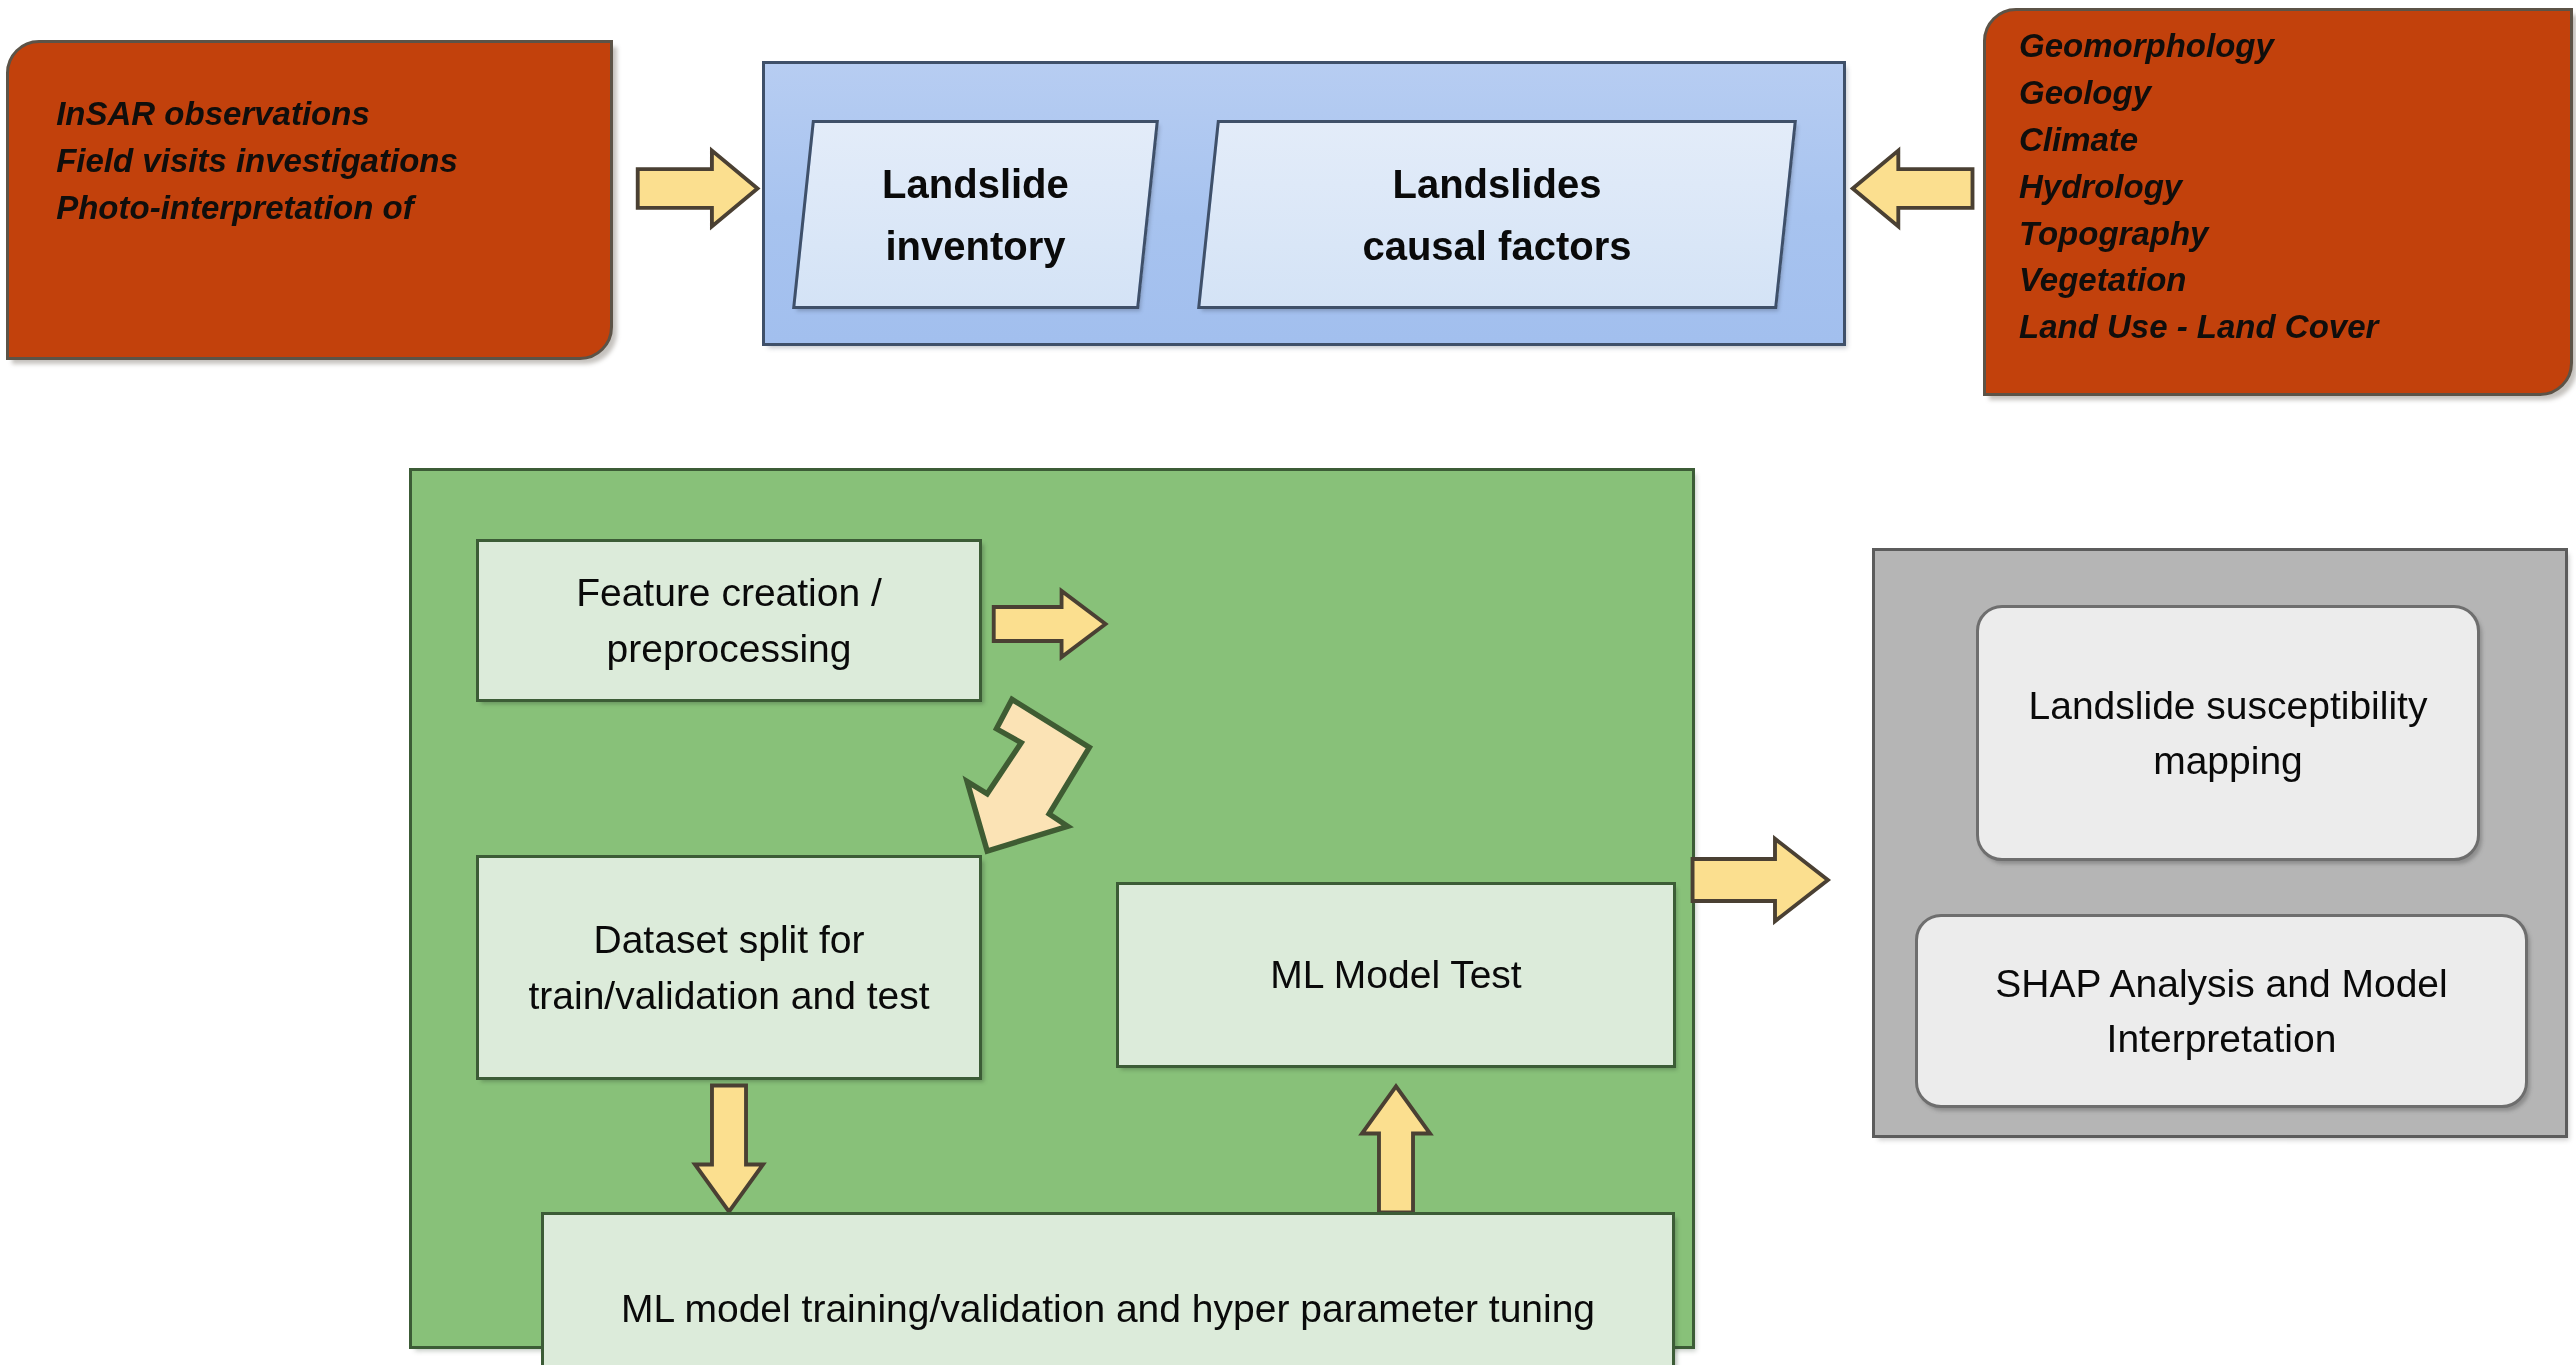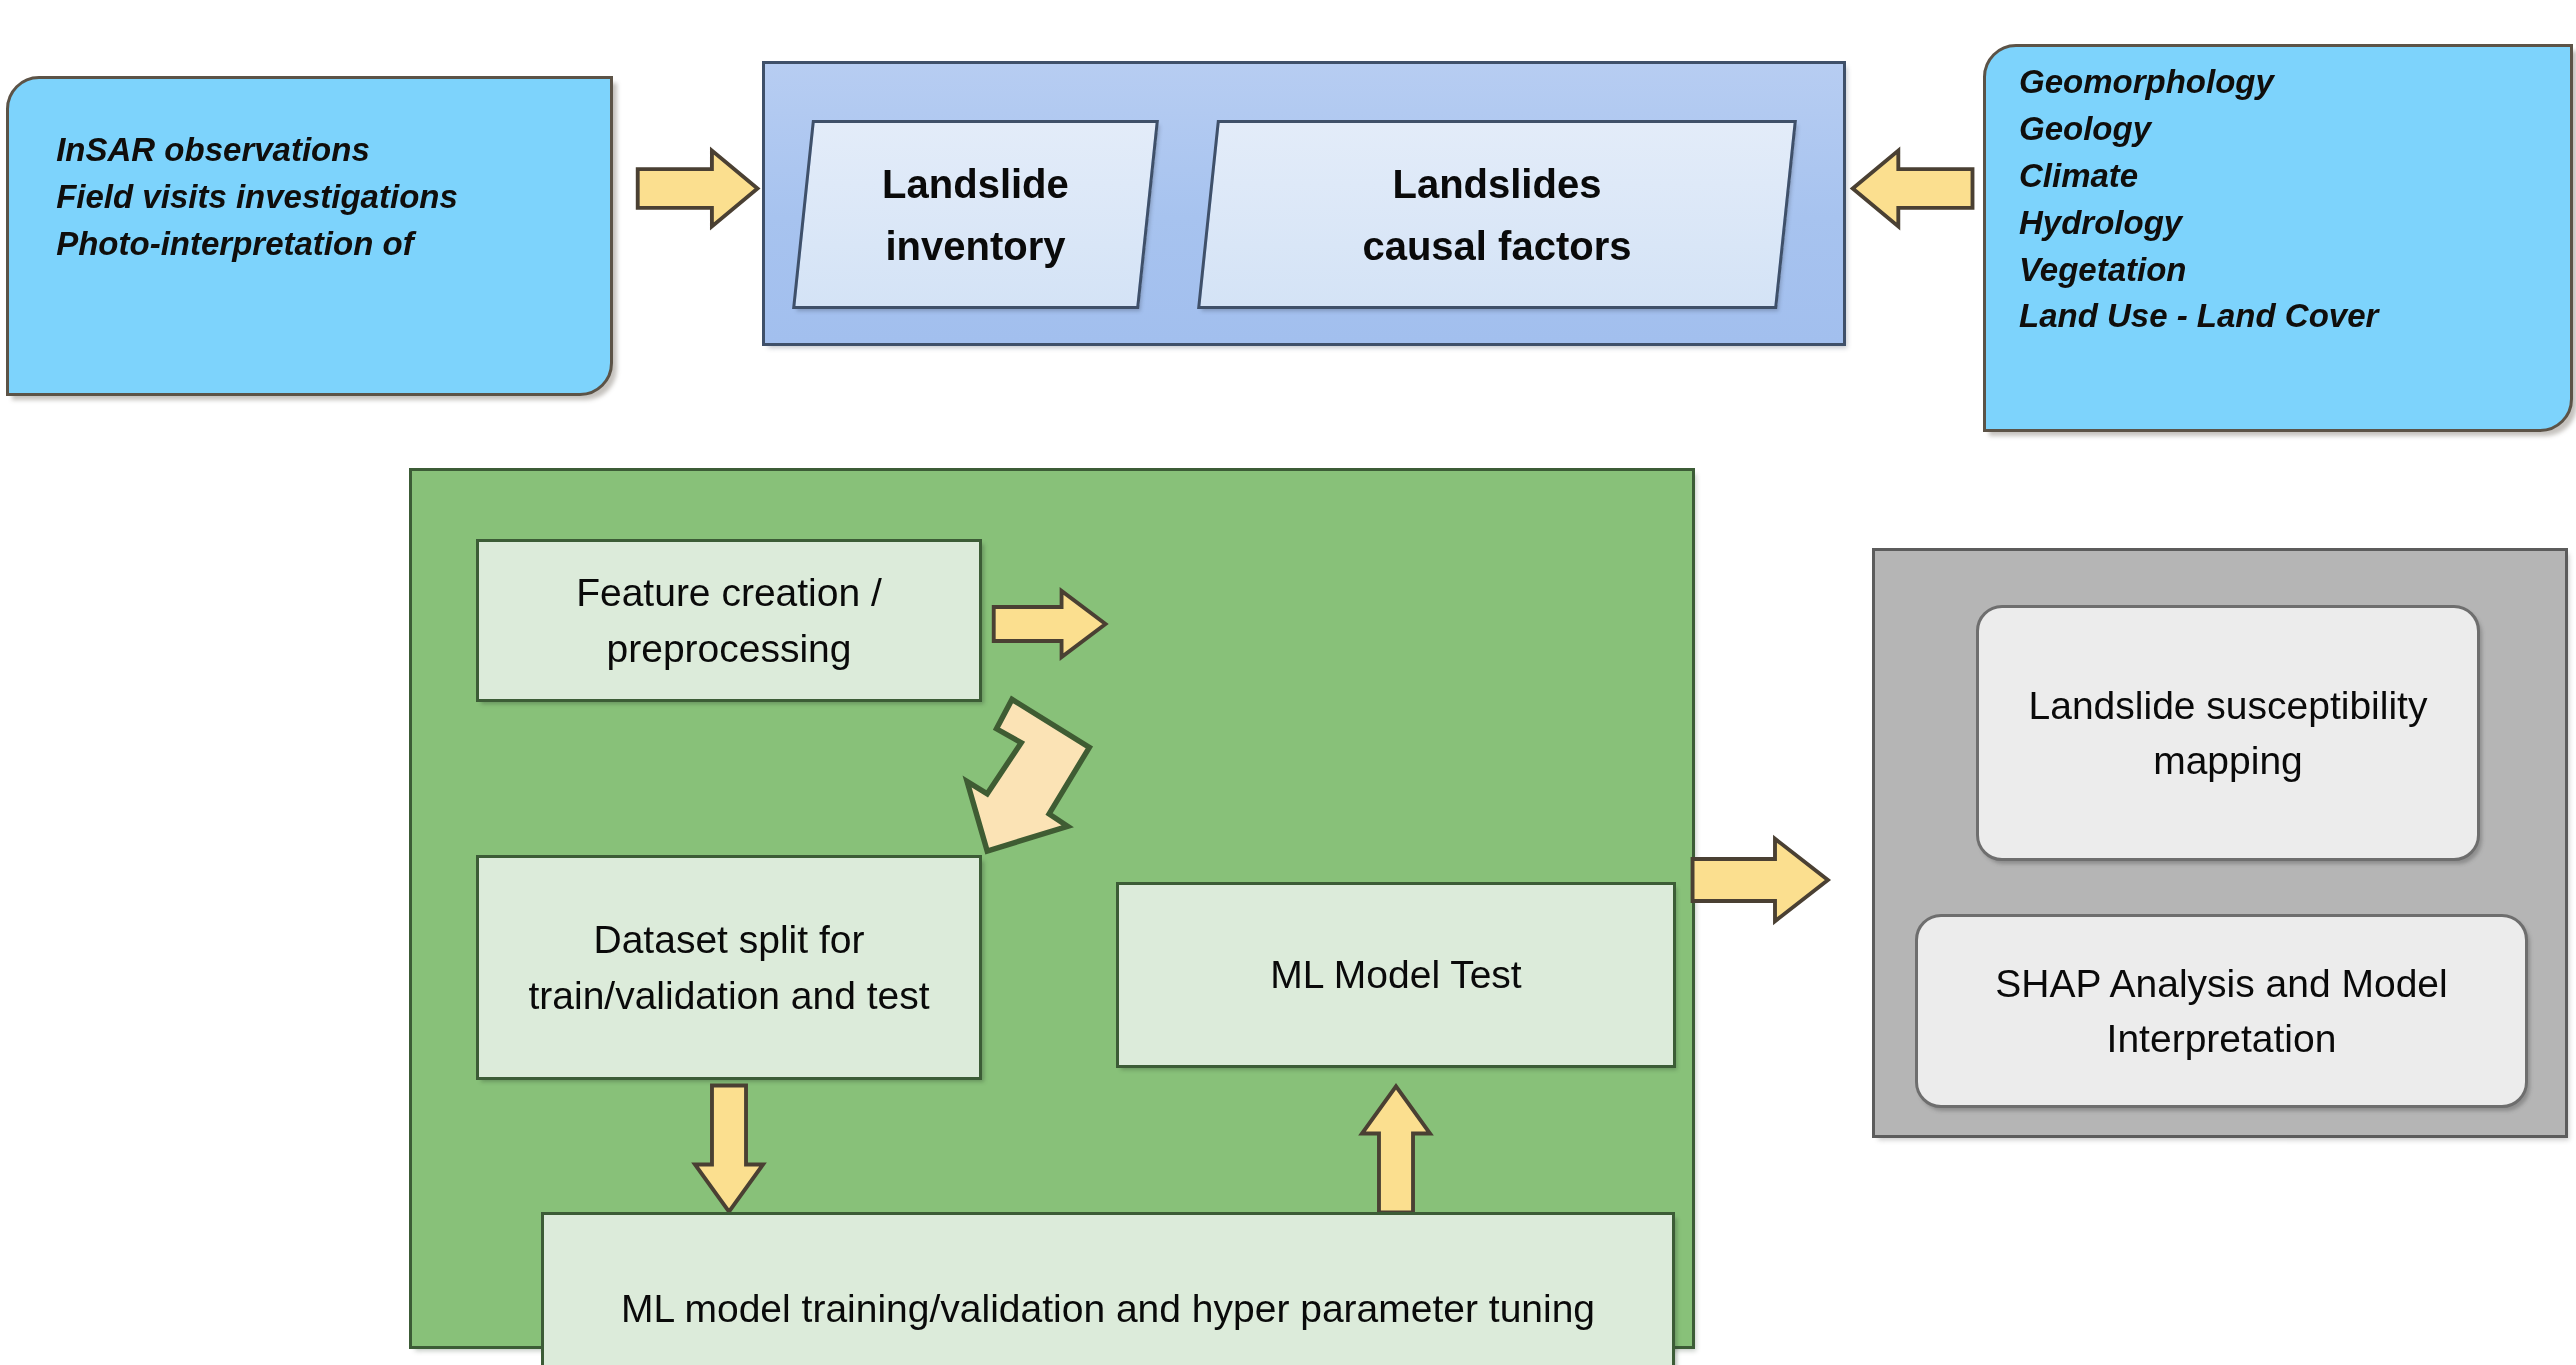--- a/index.html
+++ b/index.html
@@ -23,24 +23,23 @@
   .abs { position: absolute; box-sizing: border-box; }
   .center-txt {
     display: flex;
     align-items: center;
     justify-content: center;
     text-align: center;
   }
 
   
   .peach-box {
-    background: #7dd3fc;
+    background: #c2410c;
     border: 3.1px solid #5c5347;
     box-shadow: 4.7px 5.4px 4.7px -1.6px rgba(90,80,70,0.35);
-    margin-top: 36px;
   }
   .peach-box.left  { border-radius: 33px 0 33px 0; padding-left: 36px; }
   .peach-box.right { border-radius: 33px 0 33px 0; }
   .peach-list {
     font-style: italic;
     font-weight: 700;
     font-size: 33px;
     line-height: 1.42;
     color: #100e0c;
     padding: 0;
@@ -150,20 +149,21 @@
       <polygon points="157,30 61,30 61,6 2,55 61,104 61,80 157,80" fill="#fbdf8f" stroke="#4a4033" stroke-width="5" stroke-linejoin="miter"></polygon>
     </svg>
   </div>
 
   <div class="abs peach-box right" style="left:1983px; top:7.8px; width:590px; height:388px;">
     <ul class="peach-list" style="position:absolute; left:33px; top:12.4px;">
       <li>Geomorphology</li>
       <li>Geology</li>
       <li>Climate</li>
       <li>Hydrology</li>
+      <li>Topography</li>
       <li>Vegetation</li>
       <li>Land Use - Land Cover</li>
     </ul>
   </div>
 
   <div class="abs green-box" style="left:409px; top:468px; width:1286px; height:881px;padding-left:16px;">
 
     <div class="abs green-card center-txt" style="left:64px; top:68px; width:506px; height:163px;">
       <span>Feature creation / preprocessing</span>
     </div>

